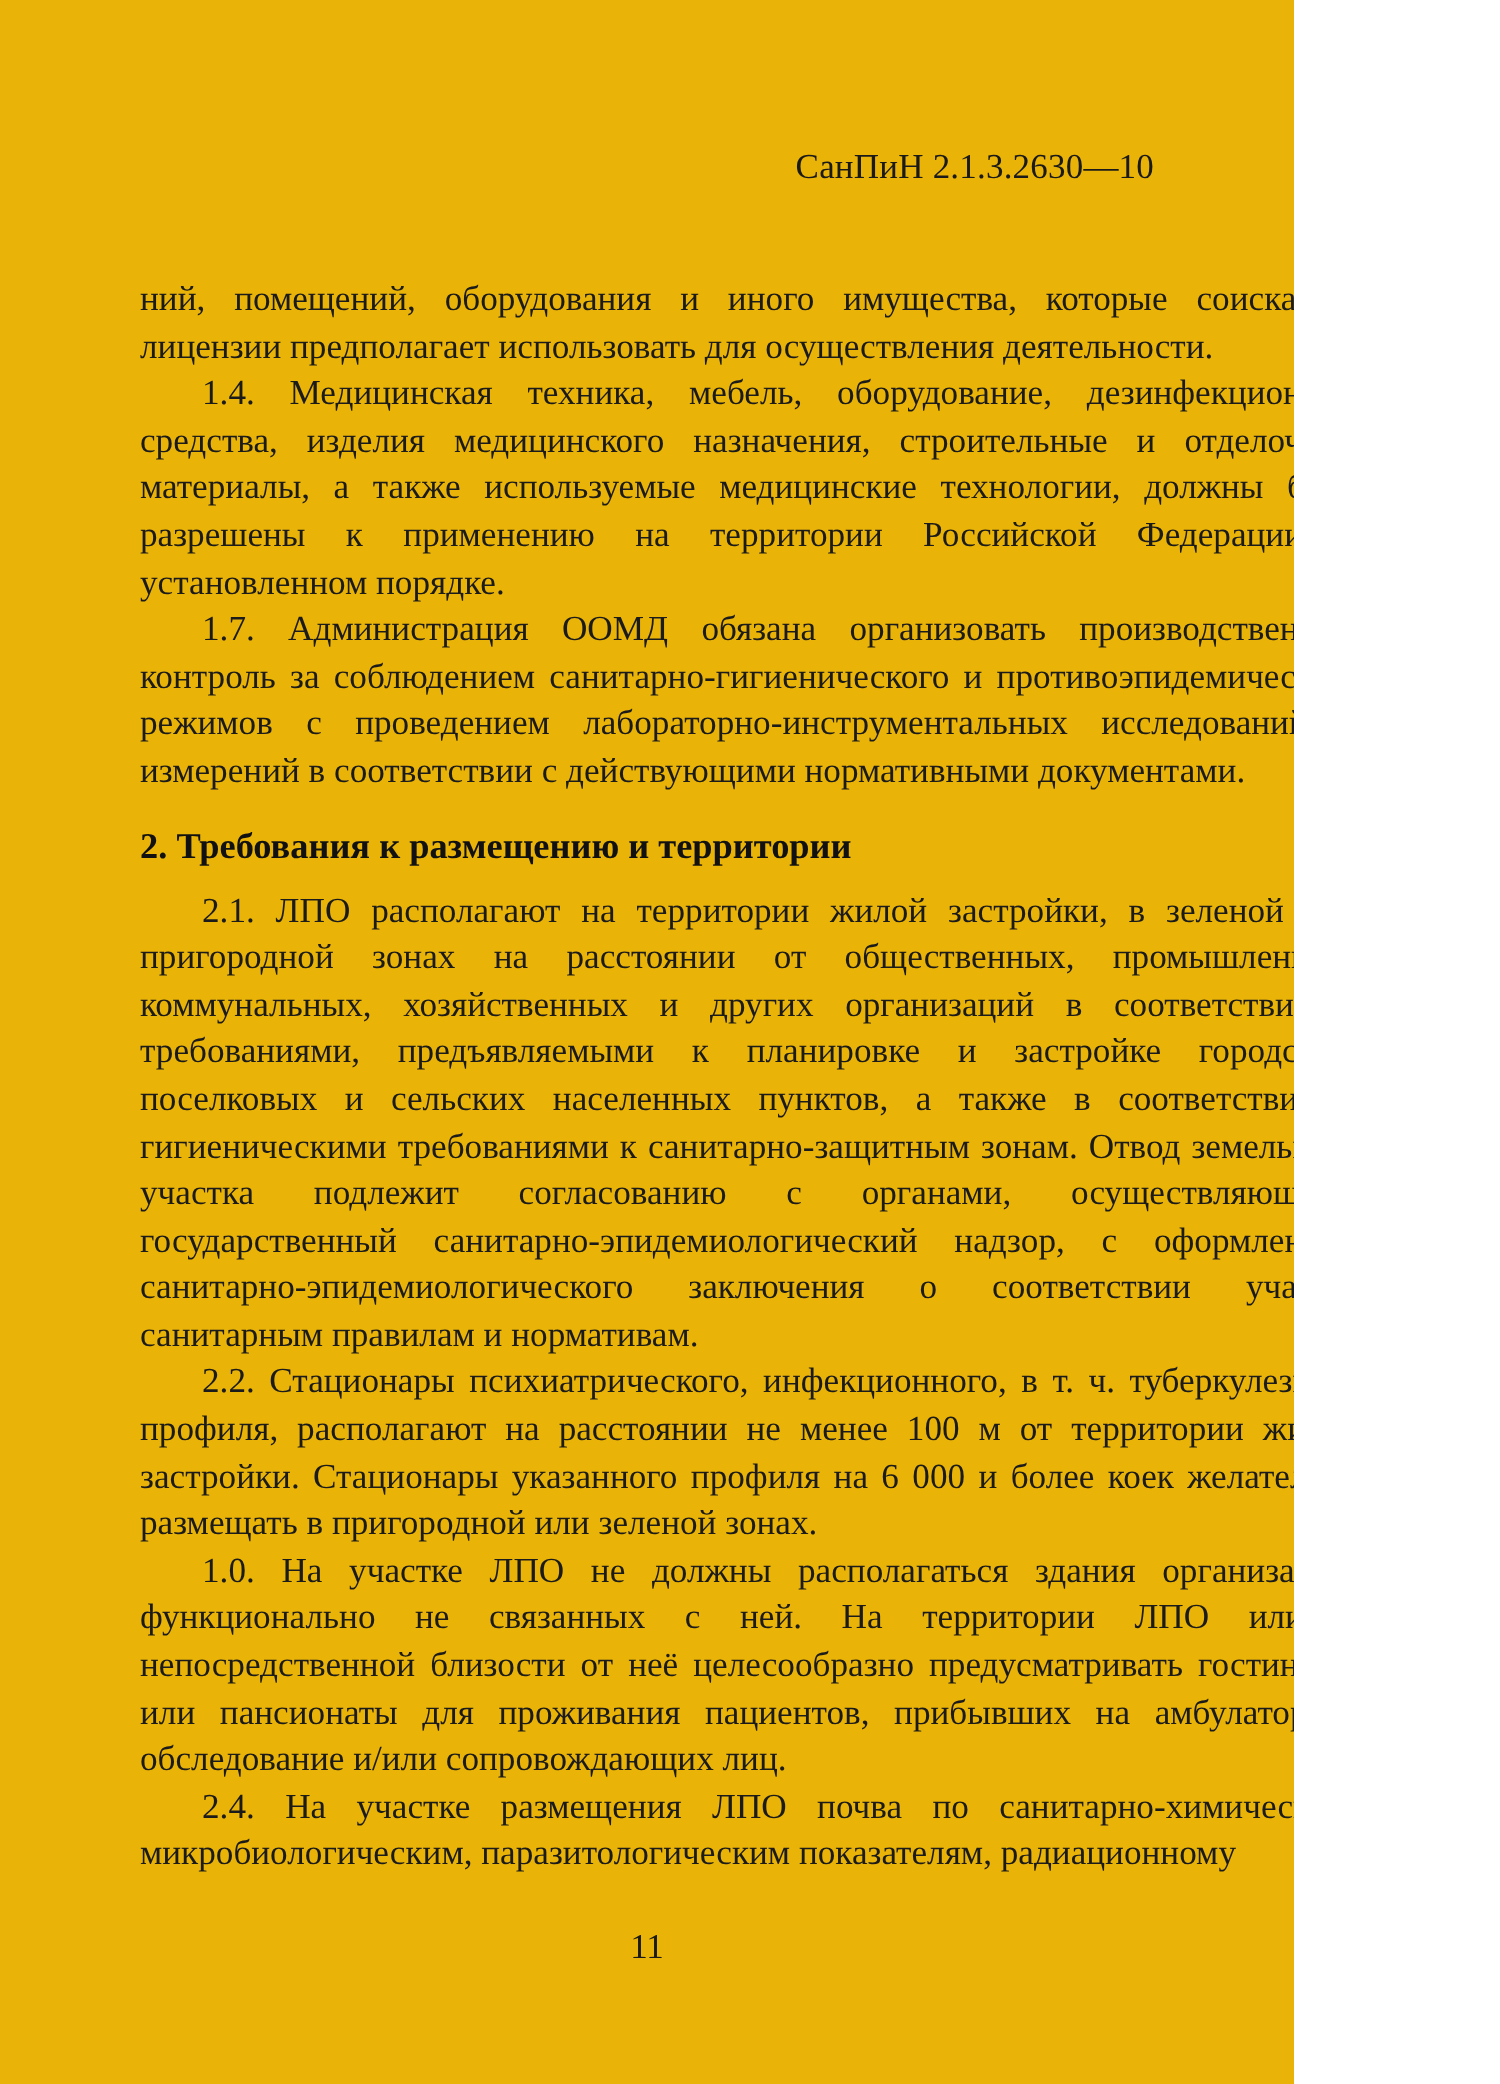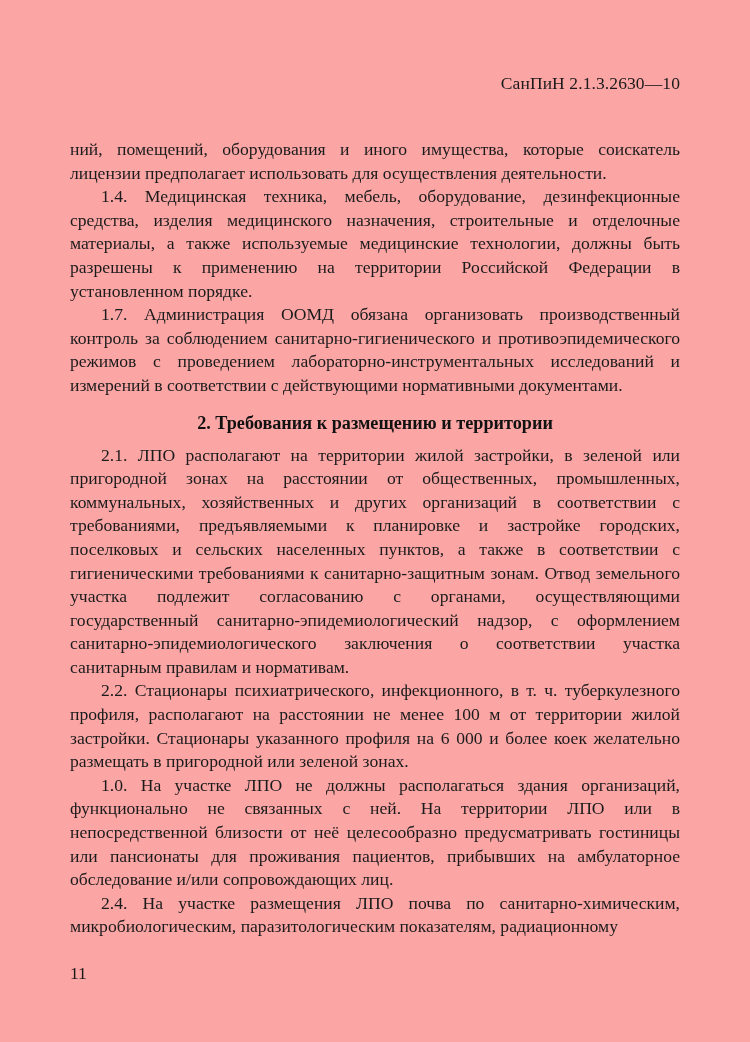--- a/index.html
+++ b/index.html
@@ -4,23 +4,23 @@
 <title>SanPiN document page</title>
 <style>
   html, body {
     margin: 0;
     padding: 0;
     background: #ffffff;
   }
 
   .page {
     position: relative;
-    width: 750px;
+    width: 647px;
     height: 1042px;
-    background: #fca5a5;
+    background: #eab308;
     overflow: hidden;
     font-family: "Liberation Serif", "DejaVu Serif", serif;
     color: #1b1b1b;
     box-sizing: border-box;
   }
 
   
   .running-head {
     position: absolute;
     top: 72px;
@@ -61,36 +61,35 @@
     text-indent: 0;
     margin-top: 27px;
   }
 
   
   .section-heading {
     margin: 13px 0 9px 0;
     font-size: 18.2px;
     line-height: 24px;
     font-weight: bold;
-    text-align: center;
     color: #111111;
   }
 
   .section-heading .heading-line {
     display: block;
     white-space: nowrap;
   }
 
   
   .folio {
     position: absolute;
     left: 70px;
     right: 70px;
     top: 962px;
-    text-align: left;
+    text-align: center;
     font-size: 17.5px;
     line-height: 22px;
     color: #1a1a1a;
   }
 </style>
 </head>
 <body>
 
 <div class="page">
 

